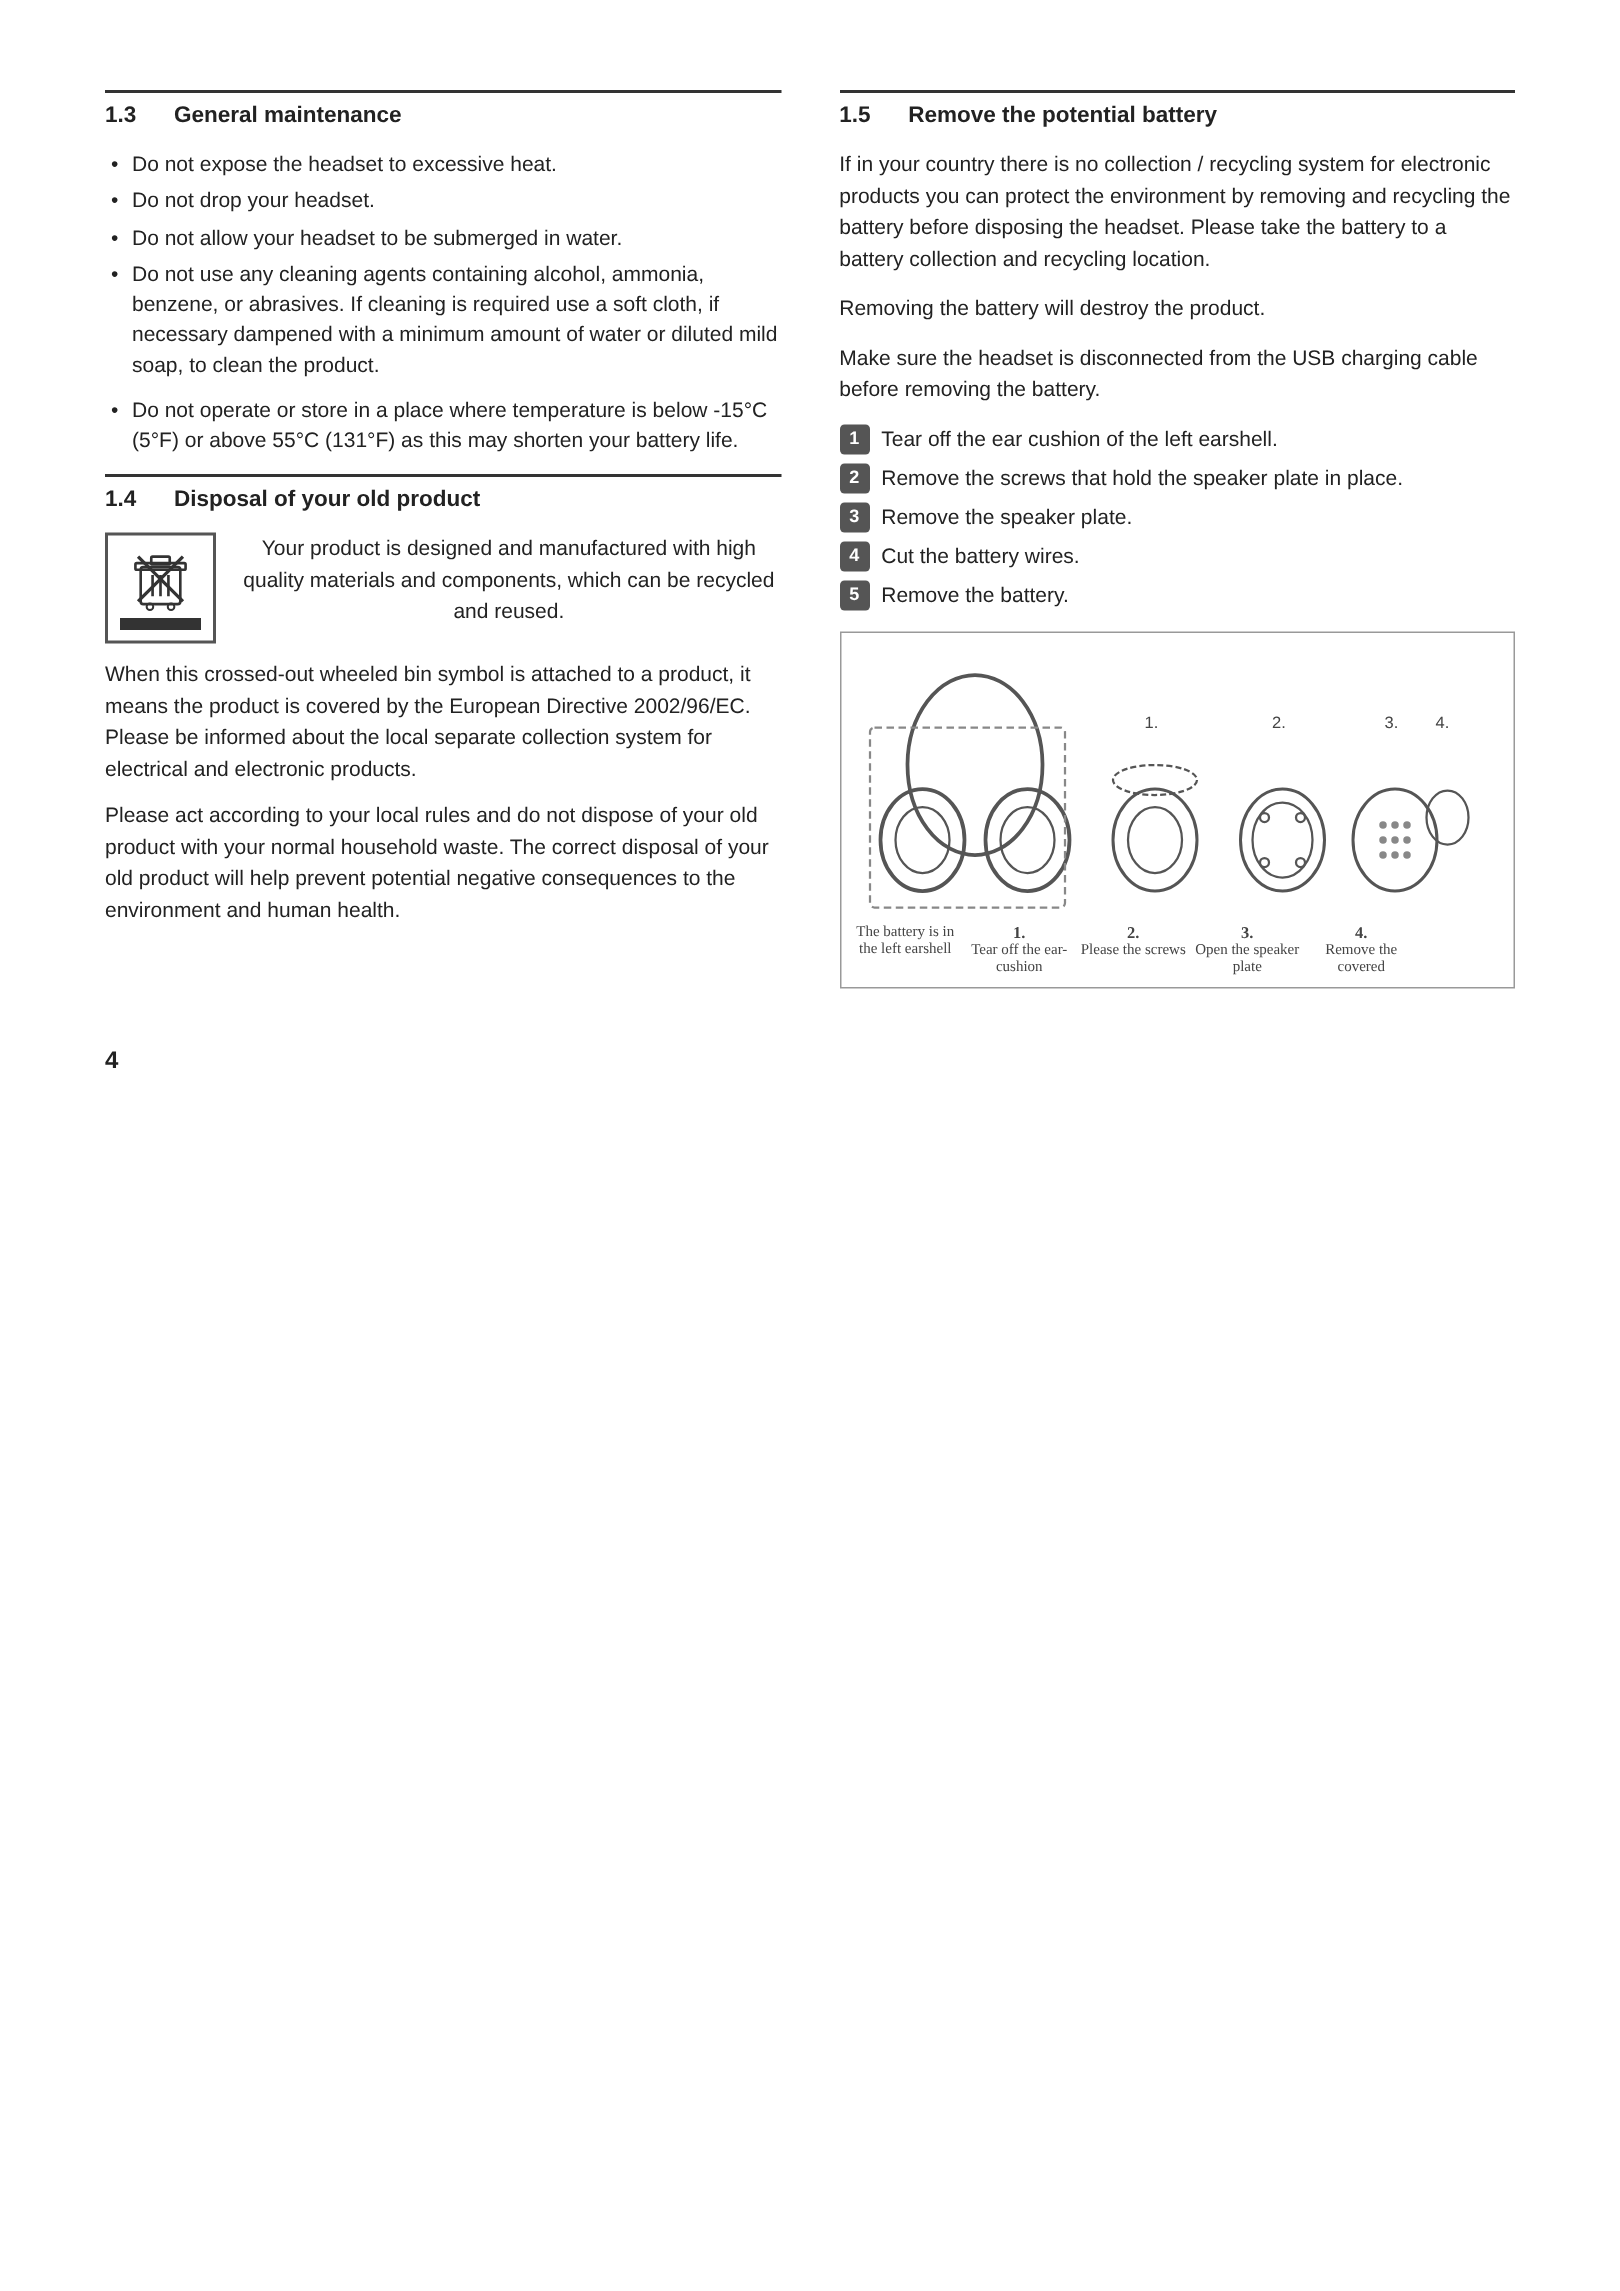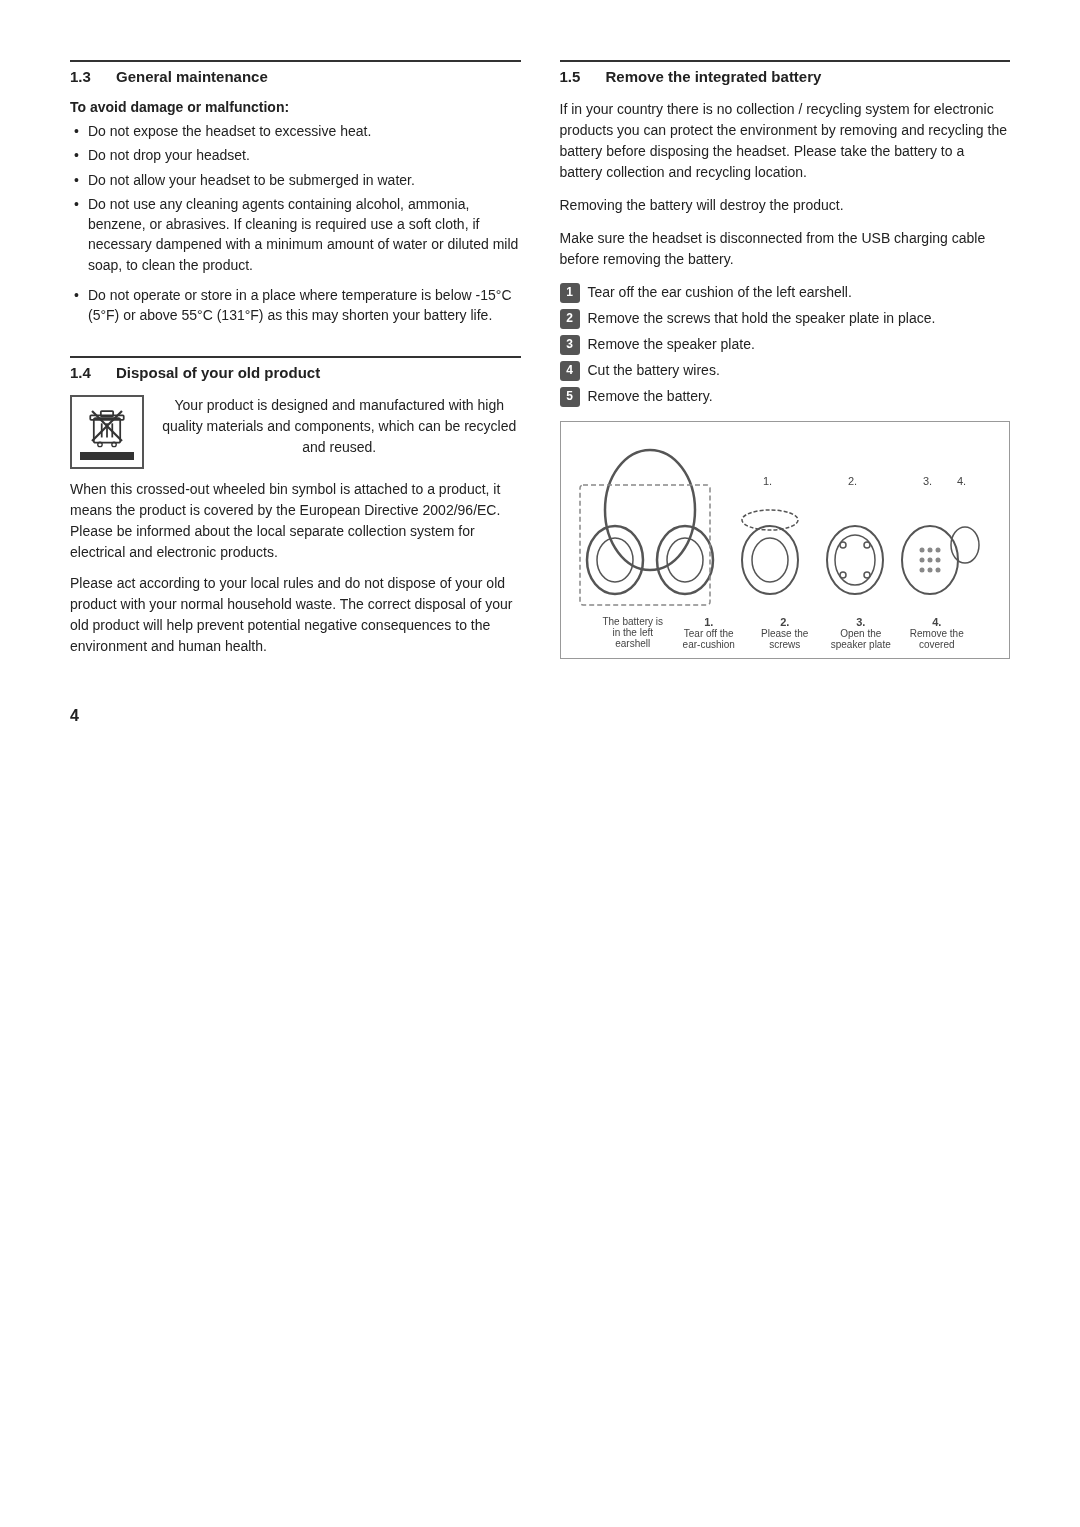--- a/index.html
+++ b/index.html
@@ -131,21 +131,22 @@
       width: 100%;
     }
     .diagram-captions {
       display: flex;
       flex-direction: row;
       gap: 6px;
       margin-top: 6px;
       font-size: 10px;
       color: #444;
       width: 100%;
-      justify-content: center;
+      justify-content: flex-start;
+      font-family: Liberation Serif, serif;
     }
     .diagram-caption-item {
       text-align: center;
       max-width: 70px;
     }
     .diagram-caption-num {
       font-size: 11px;
       font-weight: bold;
       display: block;
     }
@@ -153,41 +154,40 @@
       width: 100%;
       display: flex;
       justify-content: center;
     }
     .page-num {
       font-weight: bold;
       font-size: 16px;
       margin-top: 40px;
     }
     .section-14 {
-      margin-top: 30px;
+      margin-top: 12px;
     }
     .col-right-para {
       margin-bottom: 12px;
       line-height: 1.5;
     }
   </style>
 </head>
 <body>
 
 <div class="page-content">
   <div class="two-col">
 
     <div class="col-left">
 
       <div class="section-header">
         <span class="section-number">1.3</span>
         <span class="section-title">General maintenance</span>
       </div>
 
-      <div class="subsection-title">To avoid damage or malfunction:</div>
       <ul class="bullet-list">
         <li><span>Do not expose the headset to excessive heat.</span></li>
         <li><span>Do not drop your headset.</span></li>
         <li><span>Do not allow your headset to be submerged in water.</span></li>
         <li><span>Do not use any cleaning agents containing alcohol, ammonia, benzene, or abrasives. If cleaning is required use a soft cloth, if necessary dampened with a minimum amount of water or diluted mild soap, to clean the product.</span></li>
       </ul>
 
       <ul class="bullet-list">
         <li><span>Do not operate or store in a place where temperature is below -15°C (5°F) or above 55°C (131°F) as this may shorten your battery life.</span></li>
       </ul>
@@ -222,21 +222,21 @@
 
         <p class="body-text">When this crossed-out wheeled bin symbol is attached to a product, it means the product is covered by the European Directive 2002/96/EC. Please be informed about the local separate collection system for electrical and electronic products.</p>
         <p class="body-text">Please act according to your local rules and do not dispose of your old product with your normal household waste. The correct disposal of your old product will help prevent potential negative consequences to the environment and human health.</p>
       </div>
     </div>
 
     <div class="col-right">
 
       <div class="section-header">
         <span class="section-number">1.5</span>
-        <span class="section-title">Remove the integrated battery</span>
+        <span class="section-title">Remove the potential battery</span>
       </div>
 
       <p class="col-right-para">If in your country there is no collection / recycling system for electronic products you can protect the environment by removing and recycling the battery before disposing the headset. Please take the battery to a battery collection and recycling location.</p>
       <p class="col-right-para">Removing the battery will destroy the product.</p>
       <p class="col-right-para">Make sure the headset is disconnected from the USB charging cable before removing the battery.</p>
 
       <ol class="numbered-steps">
         <li>
           <span class="step-num">1</span>
           <span>Tear off the ear cushion of the left earshell.</span>

